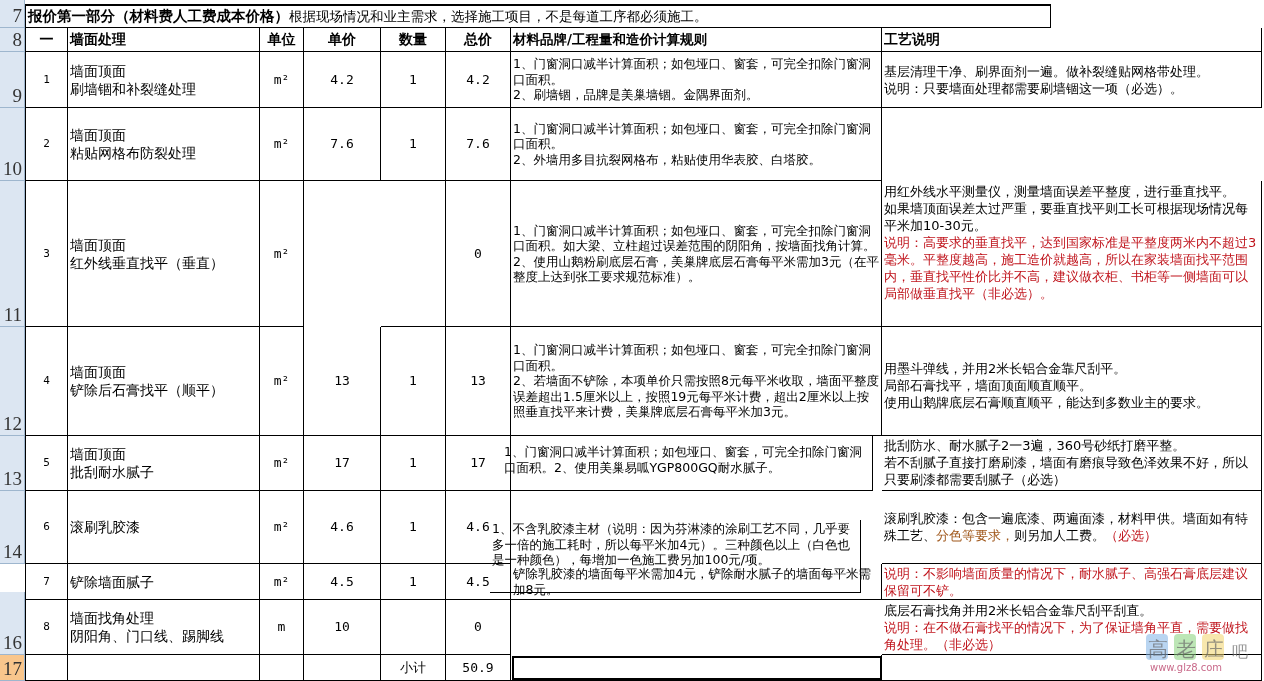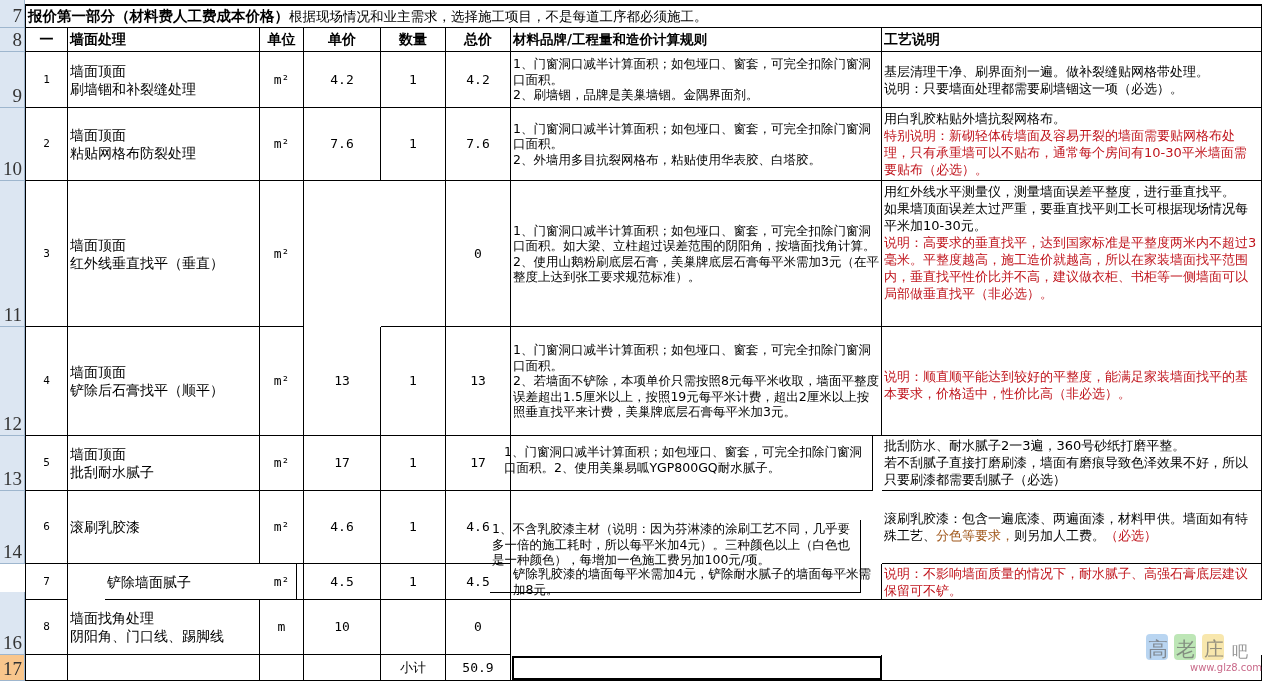--- a/index.html
+++ b/index.html
@@ -25,42 +25,42 @@
   .title-row { border-top: 2px solid #000; border-left: 1px solid #000; }
   .red { color: #c0141c; }
   .orange { color: #a0581c; }
   .block { display: block; padding-top: 2px; }
   .textwrap { white-space: pre-wrap; }
   .left-border { border-left: 1px solid #000; }
   .watermark {
     position: absolute; left: 1140px; top: 634px; width: 124px; height: 47px;
   }
   .wm-sq { position: absolute; top: 0; width: 22px; height: 26px; border-radius: 4px; opacity: 0.55; }
-  .wm-text { position: absolute; top: 28px; left: 10px; font-size: 10px; color: #c96a8a; font-family: "DejaVu Sans", sans-serif; margin-left: 40px; }
+  .wm-text { position: absolute; top: 28px; left: 10px; font-size: 10px; color: #c96a8a; font-family: "DejaVu Sans", sans-serif; }
   .wm-glyph { position: absolute; top: 2px; font-size: 20px; color: #6a6a6a; opacity: 0.7; font-family: "DejaVu Serif", serif; }
   .subtotal-box { position:absolute; border: 2px solid #000; }
 </style>
 </head>
 <body>
 
 <div class="sheet">
 
   <div class="rowhdr" style="top:0;height:28px;">7</div>
   <div class="rowhdr" style="top:28px;height:24px;">8</div>
   <div class="rowhdr" style="top:52px;height:56px;">9</div>
   <div class="rowhdr" style="top:108px;height:73px;">10</div>
   <div class="rowhdr" style="top:181px;height:146px;">11</div>
   <div class="rowhdr" style="top:327px;height:109px;">12</div>
   <div class="rowhdr" style="top:436px;height:55px;">13</div>
   <div class="rowhdr" style="top:491px;height:73px;">14</div>
   <div class="rowhdr" style="top:592px;height:36px;text-align:right;">15</div>
   <div class="rowhdr" style="top:600px;height:55px;">16</div>
   <div class="rowhdr sel" style="top:655px;height:26px;">17</div>
 
-  <div class="cell title-row" style="left:25px;top:4px;width:1237px;height:24px;font-size:14px;">
+  <div class="cell title-row" style="left:25px;top:4px;width:1026px;height:24px;font-size:14px;">
     <span class="bold" style="font-size:14.5px;">报价第一部分（材料费人工费成本价格）</span>
     <span style="font-size:13.5px;">根据现场情况和业主需求，选择施工项目，不是每道工序都必须施工。</span>
   </div>
 
   <div class="cell center bold left-border" style="left:25px;top:28px;width:43px;height:24px;">一</div>
   <div class="cell bold" style="left:68px;top:28px;width:192px;height:24px;">墙面处理</div>
   <div class="cell center bold" style="left:260px;top:28px;width:44px;height:24px;">单位</div>
   <div class="cell center bold" style="left:304px;top:28px;width:77px;height:24px;">单价</div>
   <div class="cell center bold" style="left:381px;top:28px;width:65px;height:24px;">数量</div>
   <div class="cell center bold" style="left:446px;top:28px;width:65px;height:24px;">总价</div>
@@ -85,24 +85,20 @@
   <div class="cell" style="left:68px;top:108px;width:192px;height:73px;font-size:14px;line-height:18px;flex-direction:column;align-items:flex-start;justify-content:center;">
     <span>墙面顶面</span>
     <span>粘贴网格布防裂处理</span>
   </div>
   <div class="cell center num" style="left:260px;top:108px;width:44px;height:73px;">m²</div>
   <div class="cell center num" style="left:304px;top:108px;width:77px;height:73px;">7.6</div>
   <div class="cell center num" style="left:381px;top:108px;width:65px;height:73px;">1</div>
   <div class="cell center num" style="left:446px;top:108px;width:65px;height:73px;">7.6</div>
   <div class="cell textwrap" style="left:511px;top:108px;width:371px;height:73px;">1、门窗洞口减半计算面积；如包垭口、窗套，可完全扣除门窗洞口面积。
 2、外墙用多目抗裂网格布，粘贴使用华表胶、白塔胶。</div>
-  <div class="cell block" style="left:882px;top:108px;width:380px;height:73px;font-size:13px;line-height:17px;">
-    <div>用白乳胶粘贴外墙抗裂网格布。</div>
-    <div class="red">特别说明：新砌轻体砖墙面及容易开裂的墙面需要贴网格布处理，只有承重墙可以不贴布，通常每个房间有10-30平米墙面需要贴布（必选）。</div>
-  </div>
 
   <div class="cell center num left-border" style="left:25px;top:181px;width:43px;height:146px;font-size:11px;">3</div>
   <div class="cell" style="left:68px;top:181px;width:192px;height:146px;font-size:14px;line-height:18px;flex-direction:column;align-items:flex-start;justify-content:center;">
     <span>墙面顶面</span>
     <span>红外线垂直找平（垂直）</span>
   </div>
   <div class="cell center num" style="left:260px;top:181px;width:44px;height:146px;">m²</div>
   <div class="cell center num" style="left:381px;top:181px;width:65px;height:146px;"></div>
   <div class="cell center num" style="left:446px;top:181px;width:65px;height:146px;">0</div>
   <div class="cell textwrap" style="left:511px;top:181px;width:371px;height:146px;">1、门窗洞口减半计算面积；如包垭口、窗套，可完全扣除门窗洞口面积。如大梁、立柱超过误差范围的阴阳角，按墙面找角计算。
@@ -119,21 +115,23 @@
     <span>铲除后石膏找平（顺平）</span>
   </div>
   <div class="cell center num" style="left:260px;top:327px;width:44px;height:109px;">m²</div>
   <div class="cell center num" style="left:304px;top:327px;width:77px;height:109px;">13</div>
   <div class="cell center num" style="left:381px;top:327px;width:65px;height:109px;">1</div>
   <div class="cell center num" style="left:446px;top:327px;width:65px;height:109px;">13</div>
   <div class="cell textwrap" style="left:511px;top:327px;width:371px;height:109px;">1、门窗洞口减半计算面积；如包垭口、窗套，可完全扣除门窗洞口面积。
 2、若墙面不铲除，本项单价只需按照8元每平米收取，墙面平整度误差超出1.5厘米以上，按照19元每平米计费，超出2厘米以上按照垂直找平来计费，美巢牌底层石膏每平米加3元。</div>
   <div class="cell" style="left:882px;top:327px;width:380px;height:109px;font-size:13px;line-height:17px;">
     <div style="padding-top:8px;">
-      <div class="red">说明：顺直顺平能达到较好的平整度，能满足家装墙面找平的基本要求，价格适中，性价比高（非必选）。</div>
+      <div class="textwrap">用墨斗弹线，并用2米长铝合金靠尺刮平。
+局部石膏找平，墙面顶面顺直顺平。
+使用山鹅牌底层石膏顺直顺平，能达到多数业主的要求。</div>
     </div>
   </div>
 
   <div class="cell center num left-border" style="left:25px;top:436px;width:43px;height:55px;font-size:11px;">5</div>
   <div class="cell" style="left:68px;top:436px;width:192px;height:55px;font-size:14px;line-height:18px;flex-direction:column;align-items:flex-start;justify-content:center;">
     <span>墙面顶面</span>
     <span>批刮耐水腻子</span>
   </div>
   <div class="cell center num" style="left:260px;top:436px;width:44px;height:55px;">m²</div>
   <div class="cell center num" style="left:304px;top:436px;width:77px;height:55px;">17</div>
@@ -150,37 +148,41 @@
   <div class="cell center num" style="left:381px;top:491px;width:65px;height:73px;">1</div>
   <div class="cell center num" style="left:446px;top:491px;width:65px;height:73px;">4.6</div>
   <div class="cell block" style="left:490px;top:491px;width:371px;height:73px;padding-top:1px;margin-top:29px;">1、不含乳胶漆主材（说明：因为芬淋漆的涂刷工艺不同，几乎要多一倍的施工耗时，所以每平米加4元）。三种颜色以上（白色也是一种颜色），每增加一色施工费另加100元/项。</div>
   <div class="cell" style="left:882px;top:491px;width:380px;height:73px;font-size:13px;line-height:17px;justify-content:flex-end;">
     <div>
       <span>滚刷乳胶漆：包含一遍底漆、两遍面漆，材料甲供。墙面如有特殊工艺、</span><span class="orange">分色等要求，</span><span>则另加人工费。</span><span class="red">（必选）</span>
     </div>
   </div>
 
   <div class="cell center num left-border" style="left:25px;top:564px;width:43px;height:36px;font-size:11px;">7</div>
-  <div class="cell" style="left:68px;top:564px;width:192px;height:36px;font-size:14px;line-height:18px;margin-left:37px;">铲除墙面腻子</div>
+  <div class="cell" style="left:68px;top:564px;width:192px;height:36px;font-size:14px;line-height:18px;">铲除墙面腻子</div>
   <div class="cell center num" style="left:260px;top:564px;width:44px;height:36px;">m²</div>
   <div class="cell center num" style="left:304px;top:564px;width:77px;height:36px;">4.5</div>
   <div class="cell center num" style="left:381px;top:564px;width:65px;height:36px;">1</div>
   <div class="cell center num" style="left:446px;top:564px;width:65px;height:36px;">4.5</div>
   <div class="cell" style="left:511px;top:564px;width:371px;height:36px;">铲除乳胶漆的墙面每平米需加4元，铲除耐水腻子的墙面每平米需加8元。</div>
   <div class="cell red" style="left:882px;top:564px;width:380px;height:36px;font-size:13px;line-height:17px;">说明：不影响墙面质量的情况下，耐水腻子、高强石膏底层建议保留可不铲。</div>
 
   <div class="cell center num left-border" style="left:25px;top:600px;width:43px;height:55px;font-size:11px;">8</div>
   <div class="cell" style="left:68px;top:600px;width:192px;height:55px;font-size:14px;line-height:18px;flex-direction:column;align-items:flex-start;justify-content:center;">
     <span>墙面找角处理</span>
     <span>阴阳角、门口线、踢脚线</span>
   </div>
   <div class="cell center num" style="left:260px;top:600px;width:44px;height:55px;">m</div>
   <div class="cell center num" style="left:304px;top:600px;width:77px;height:55px;">10</div>
   <div class="cell center num" style="left:381px;top:600px;width:65px;height:55px;"></div>
   <div class="cell center num" style="left:446px;top:600px;width:65px;height:55px;">0</div>
+  <div class="cell block" style="left:882px;top:600px;width:380px;height:55px;font-size:13px;line-height:17px;">
+    <div>底层石膏找角并用2米长铝合金靠尺刮平刮直。</div>
+    <div class="red">说明：在不做石膏找平的情况下，为了保证墙角平直，需要做找角处理。（非必选）</div>
+  </div>
 
   <div class="cell left-border" style="left:25px;top:655px;width:43px;height:26px;"></div>
   <div class="cell" style="left:68px;top:655px;width:192px;height:26px;"></div>
   <div class="cell" style="left:260px;top:655px;width:44px;height:26px;"></div>
   <div class="cell" style="left:304px;top:655px;width:77px;height:26px;"></div>
   <div class="cell center" style="left:381px;top:655px;width:65px;height:26px;font-size:13px;">小计</div>
   <div class="cell center num" style="left:446px;top:655px;width:65px;height:26px;">50.9</div>
   <div class="cell" style="left:511px;top:655px;width:371px;height:26px;"></div>
   <div class="subtotal-box" style="left:512px;top:656px;width:370px;height:24px;"></div>
   <div class="cell" style="left:882px;top:655px;width:380px;height:26px;"></div>

